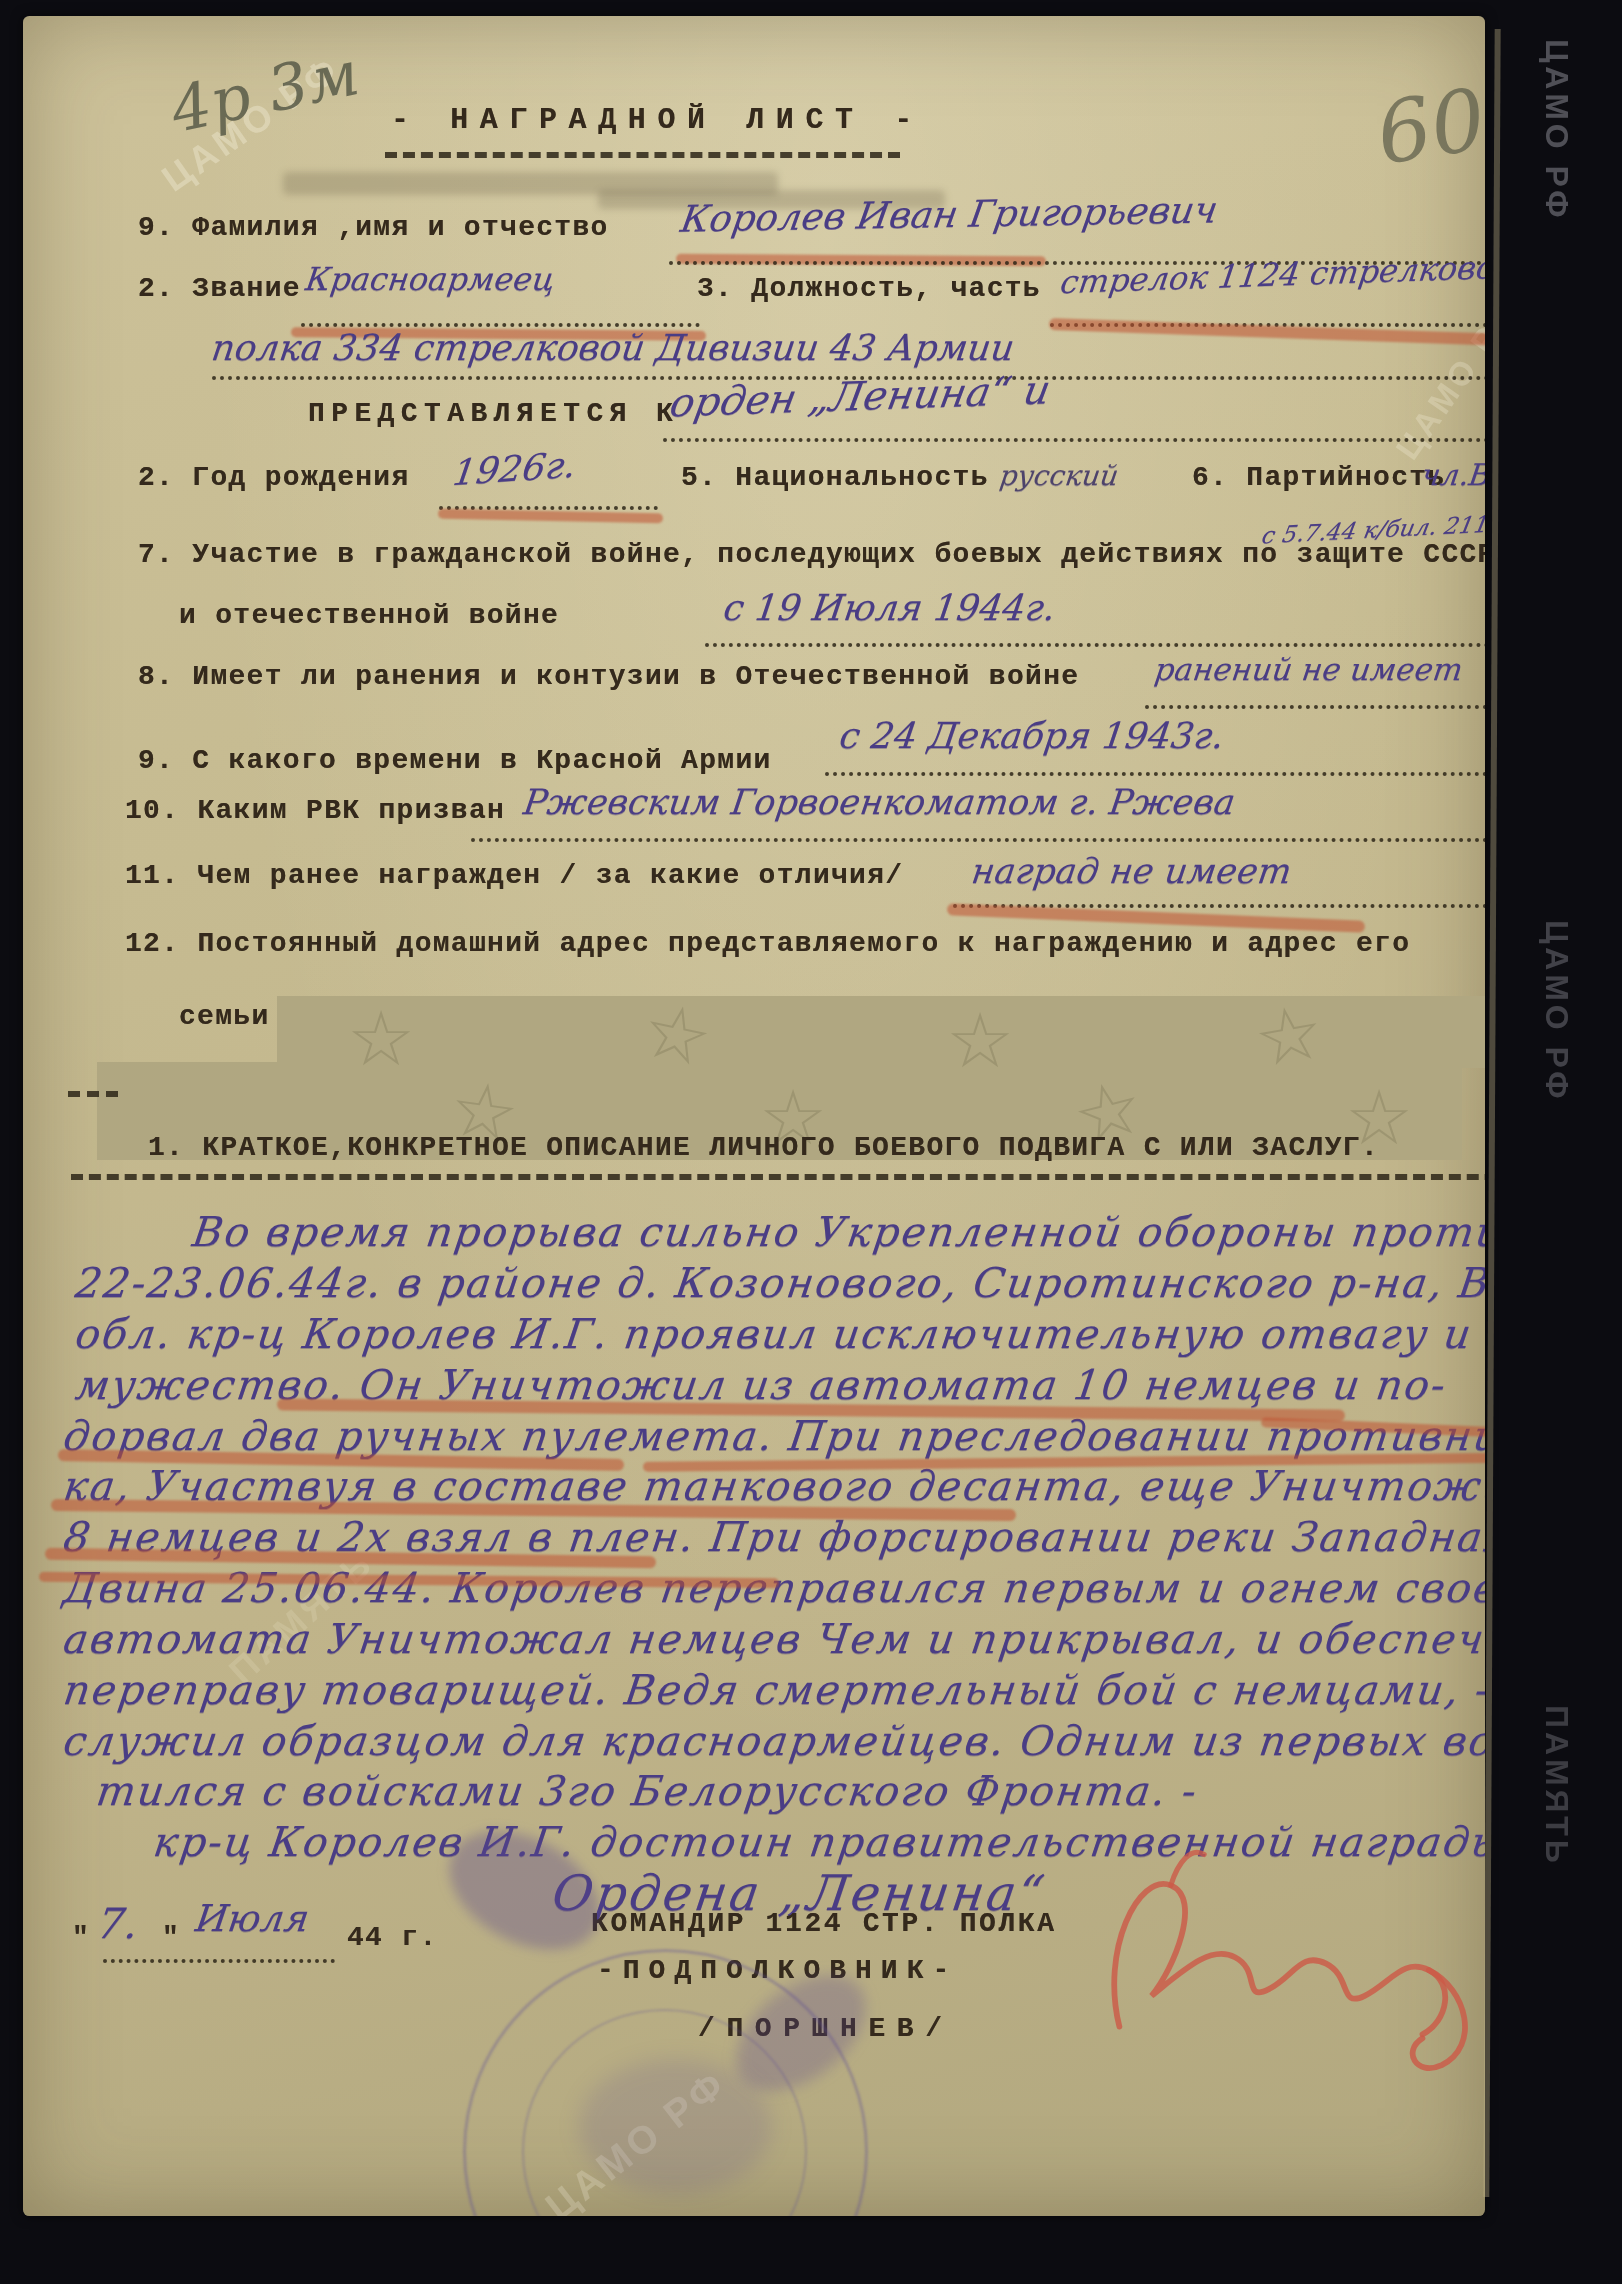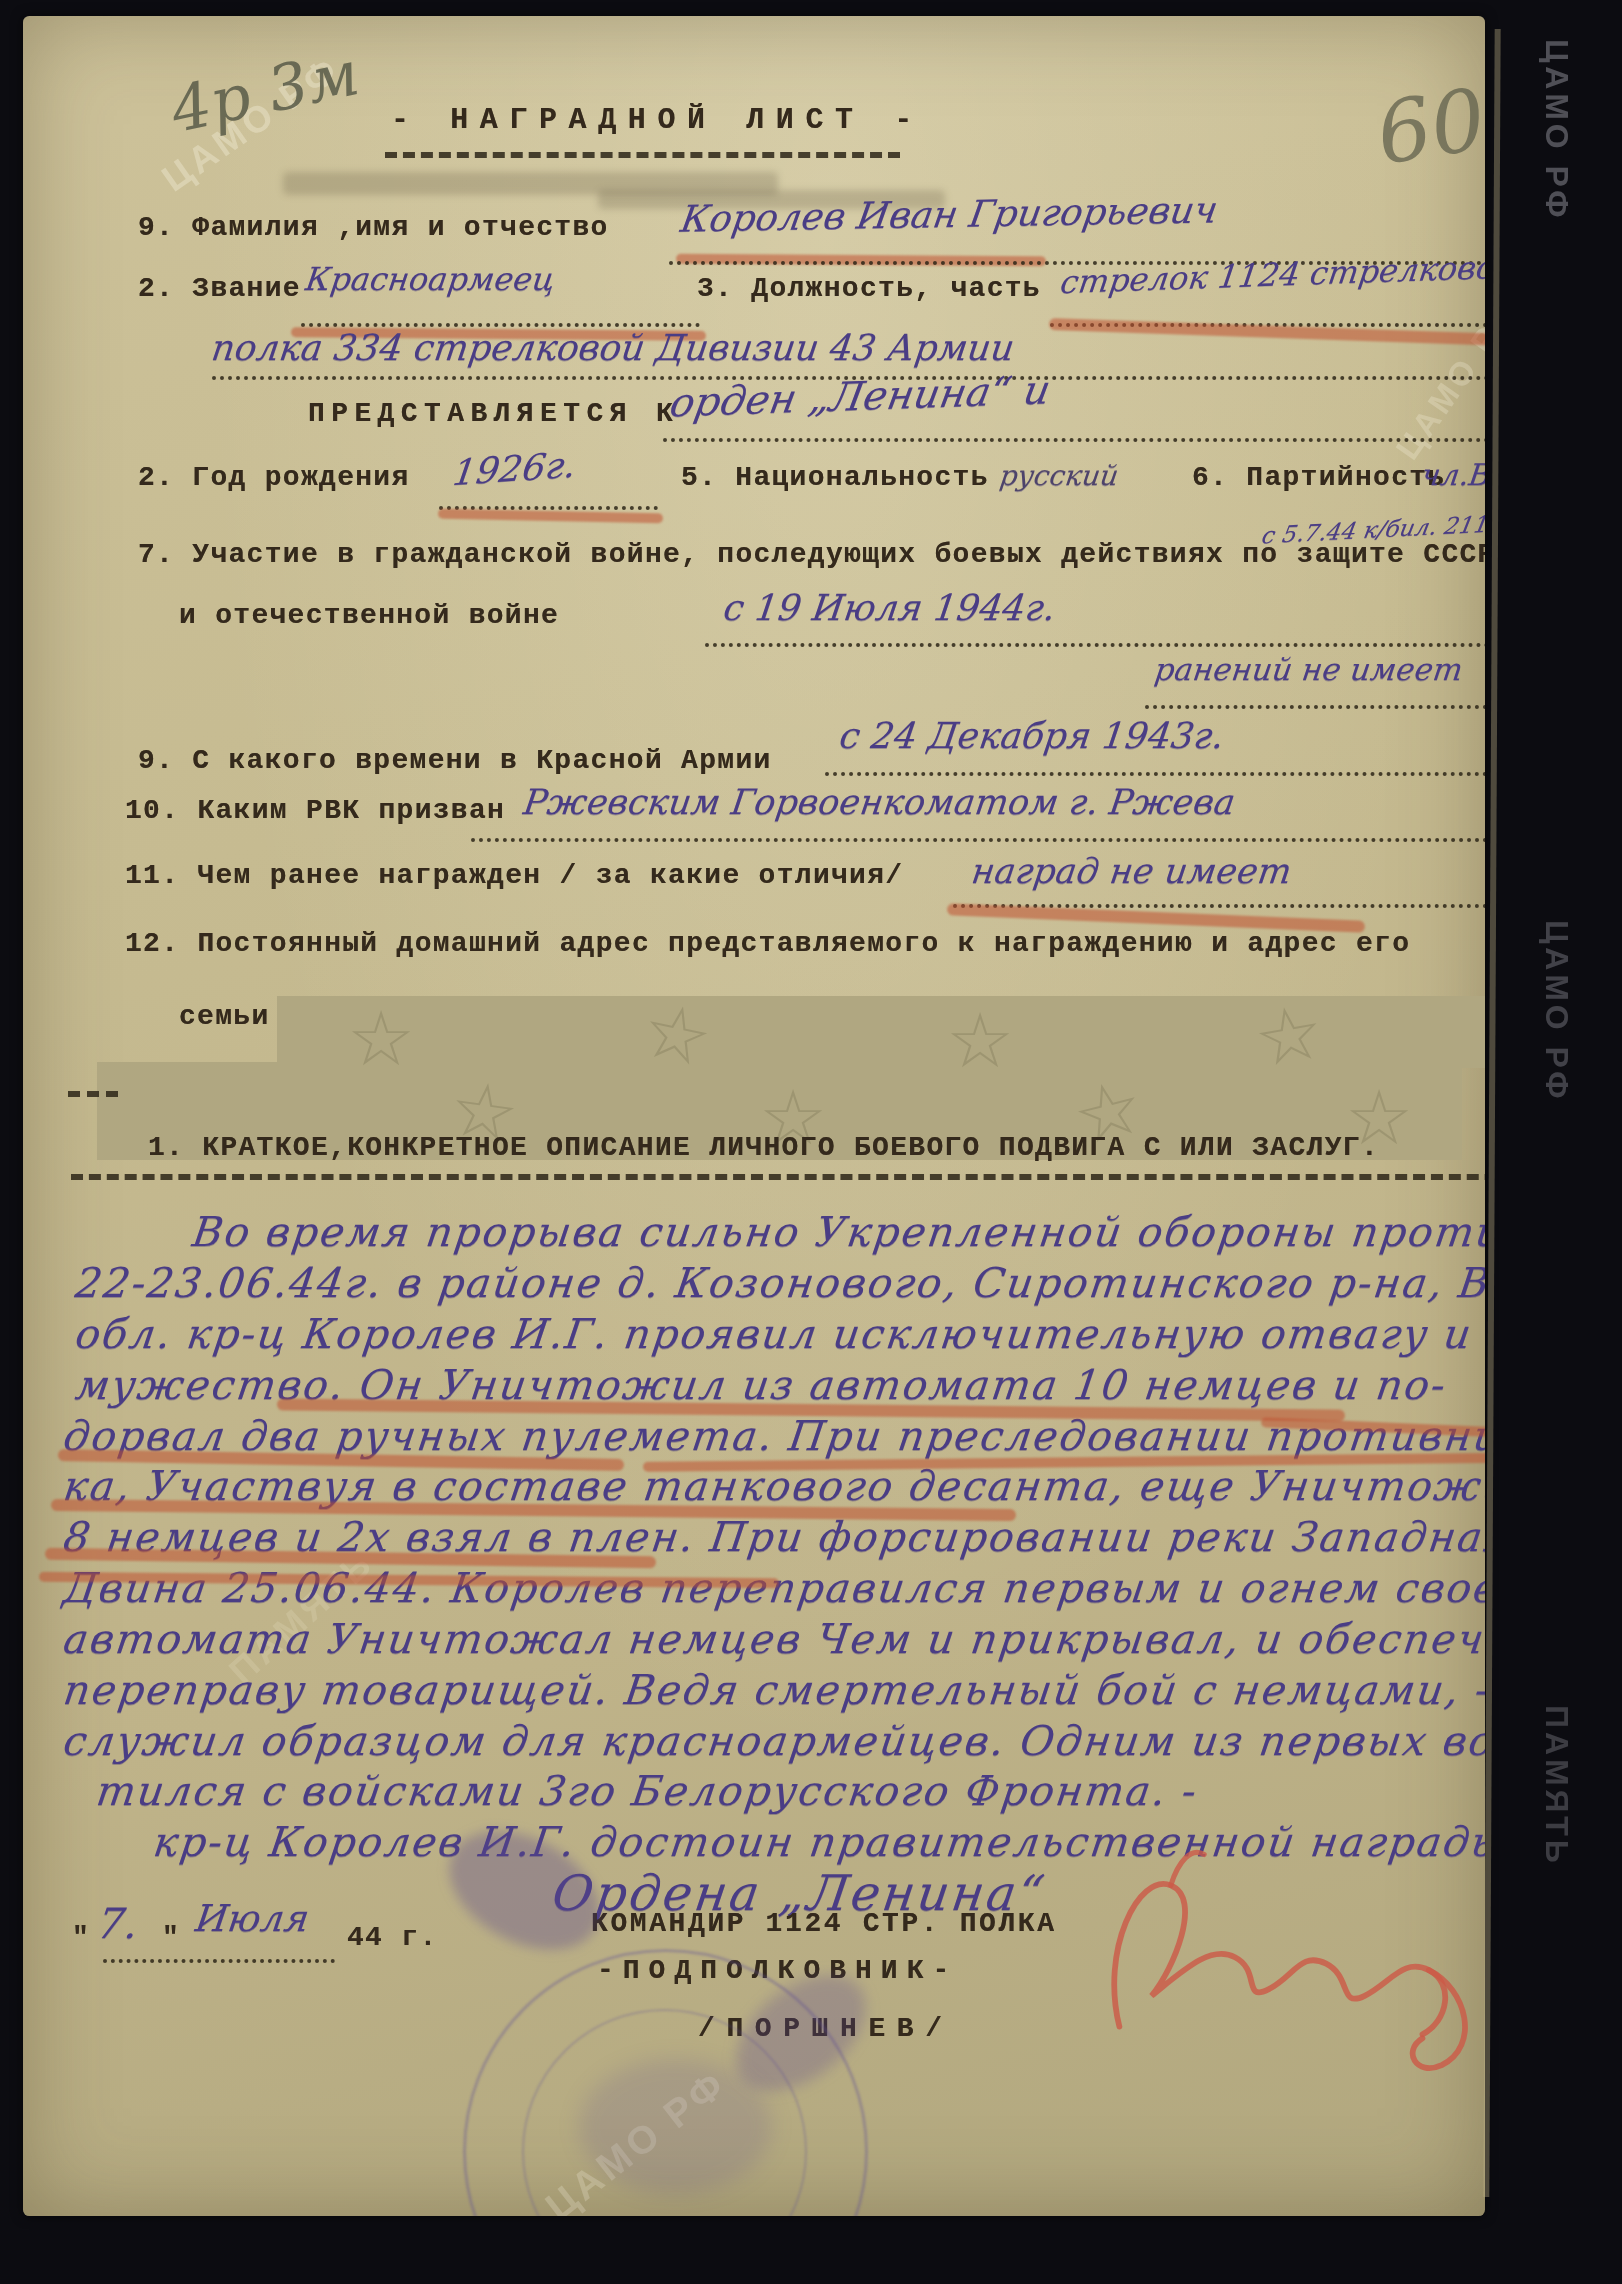--- a/index.html
+++ b/index.html
@@ -83,20 +83,21 @@
       <div class="h" style="left:1000px; top:459px; font-size:28px; color:rgba(58,48,98,.8);">русский</div>
       <div class="t" style="left:1192px; top:462px;">6. Партийность</div>
       <div class="h" style="left:1422px; top:457px; font-size:30px;">чл.ВЛКСМ</div>
       <div class="h" style="left:1264px; top:515px; font-size:23px; transform:skewX(-14deg) rotate(-3deg);">с 5.7.44 к/бил. 2118881</div>
 
       <div class="t" style="left:138px; top:539px;">7. Участие в гражданской войне, последующих боевых действиях по защите СССР</div>
       <div class="t" style="left:179px; top:600px;">и отечественной войне</div>
       <div class="h" style="left:724px; top:587px; font-size:36px;">с 19 Июля 1944г.</div>
       <div class="dots" style="left:705px; top:643px; width:872px;"></div>
 
+      <div class="t" style="left:138px; top:661px;">8. Имеет ли ранения и контузии в Отечественной войне</div>
       <div class="h" style="left:1155px; top:651px; font-size:31px;">ранений не имеет</div>
       <div class="dots" style="left:1145px; top:705px; width:431px;"></div>
 
       <div class="t" style="left:138px; top:745px;">9. С какого времени в Красной Армии</div>
       <div class="h" style="left:840px; top:715px; font-size:36px;">с 24 Декабря 1943г.</div>
       <div class="dots" style="left:825px; top:772px; width:751px;"></div>
 
       <div class="t" style="left:125px; top:795px;">10. Каким РВК призван</div>
       <div class="h" style="left:524px; top:782px; font-size:35px;">Ржевским Горвоенкоматом г. Ржева</div>
       <div class="dots" style="left:471px; top:838px; width:1105px;"></div>

